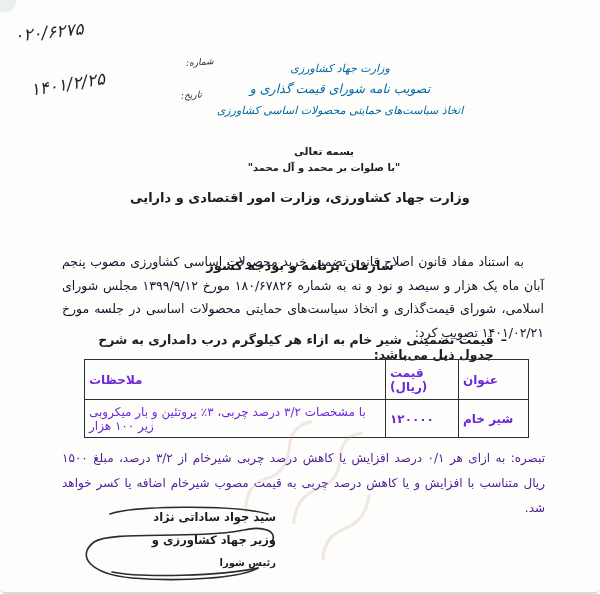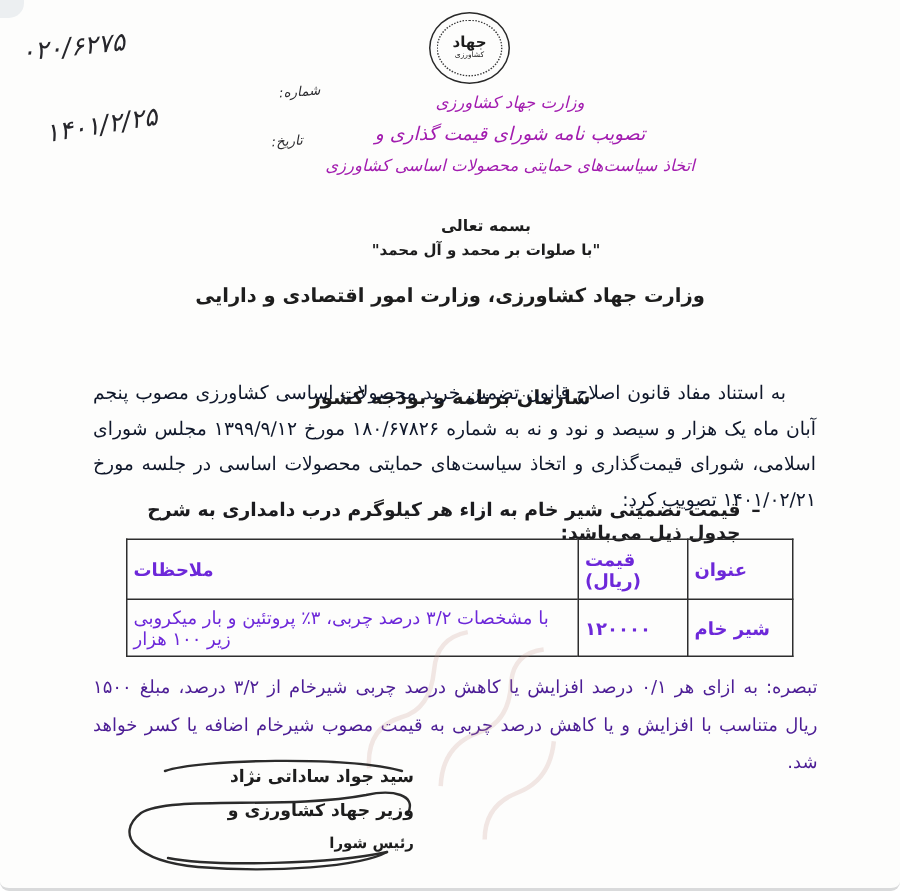--- a/index.html
+++ b/index.html
@@ -39,21 +39,21 @@
   .emblem-inner {
     width:44px; height:38px; border:1px dotted #3a3a3a; border-radius:50%;
     display:flex; flex-direction:column; align-items:center; justify-content:center;
   }
   .emblem-top { font-size:10px; font-weight:bold; line-height:10px; }
   .emblem-bottom { font-size:5px; line-height:6px; }
 
   
   .letterhead {
     position:absolute; left:190px; top:60px; width:300px;
-    text-align:center; direction:rtl; color:#a21caf; font-style:italic;
+    text-align:center; direction:rtl; color:#0369a1; font-style:italic;
   }
   .letterhead .lh1 { font-size:11px;   line-height:18px; }
   .letterhead .lh2 { font-size:12.5px; line-height:22px; }
   .letterhead .lh3 { font-size:11px;   line-height:22px; }
 
   
   .invocation { position:absolute; left:0; top:144px; width:600px; text-align:center; direction:rtl;padding-left:48px; }
   .inv1 { font-size:10.5px; font-weight:bold; line-height:15px; }
   .inv2 { font-size:10px;   font-weight:bold; line-height:17px; }
 
@@ -120,26 +120,20 @@
 
 <div class="page">
 
   <div class="corner-artifact"></div>
 
   <div class="hand hand-number">۰۲۰/۶۲۷۵</div>
   <div class="field-label label-number">شماره:</div>
   <div class="hand hand-date">۱۴۰۱/۲/۲۵</div>
   <div class="field-label label-date">تاریخ:</div>
 
-  <div class="emblem">
-    <div class="emblem-inner">
-      <div class="emblem-top">جهاد</div>
-      <div class="emblem-bottom">کشاورزی</div>
-    </div>
-  </div>
 
   <div class="letterhead">
     <div class="lh1">وزارت جهاد کشاورزی</div>
     <div class="lh2">تصویب نامه شورای قیمت گذاری و</div>
     <div class="lh3">اتخاذ سیاست‌های حمایتی محصولات اساسی کشاورزی</div>
   </div>
 
   <div class="invocation">
     <div class="inv1">بسمه تعالی</div>
     <div class="inv2">"با صلوات بر محمد و آل محمد"</div>

